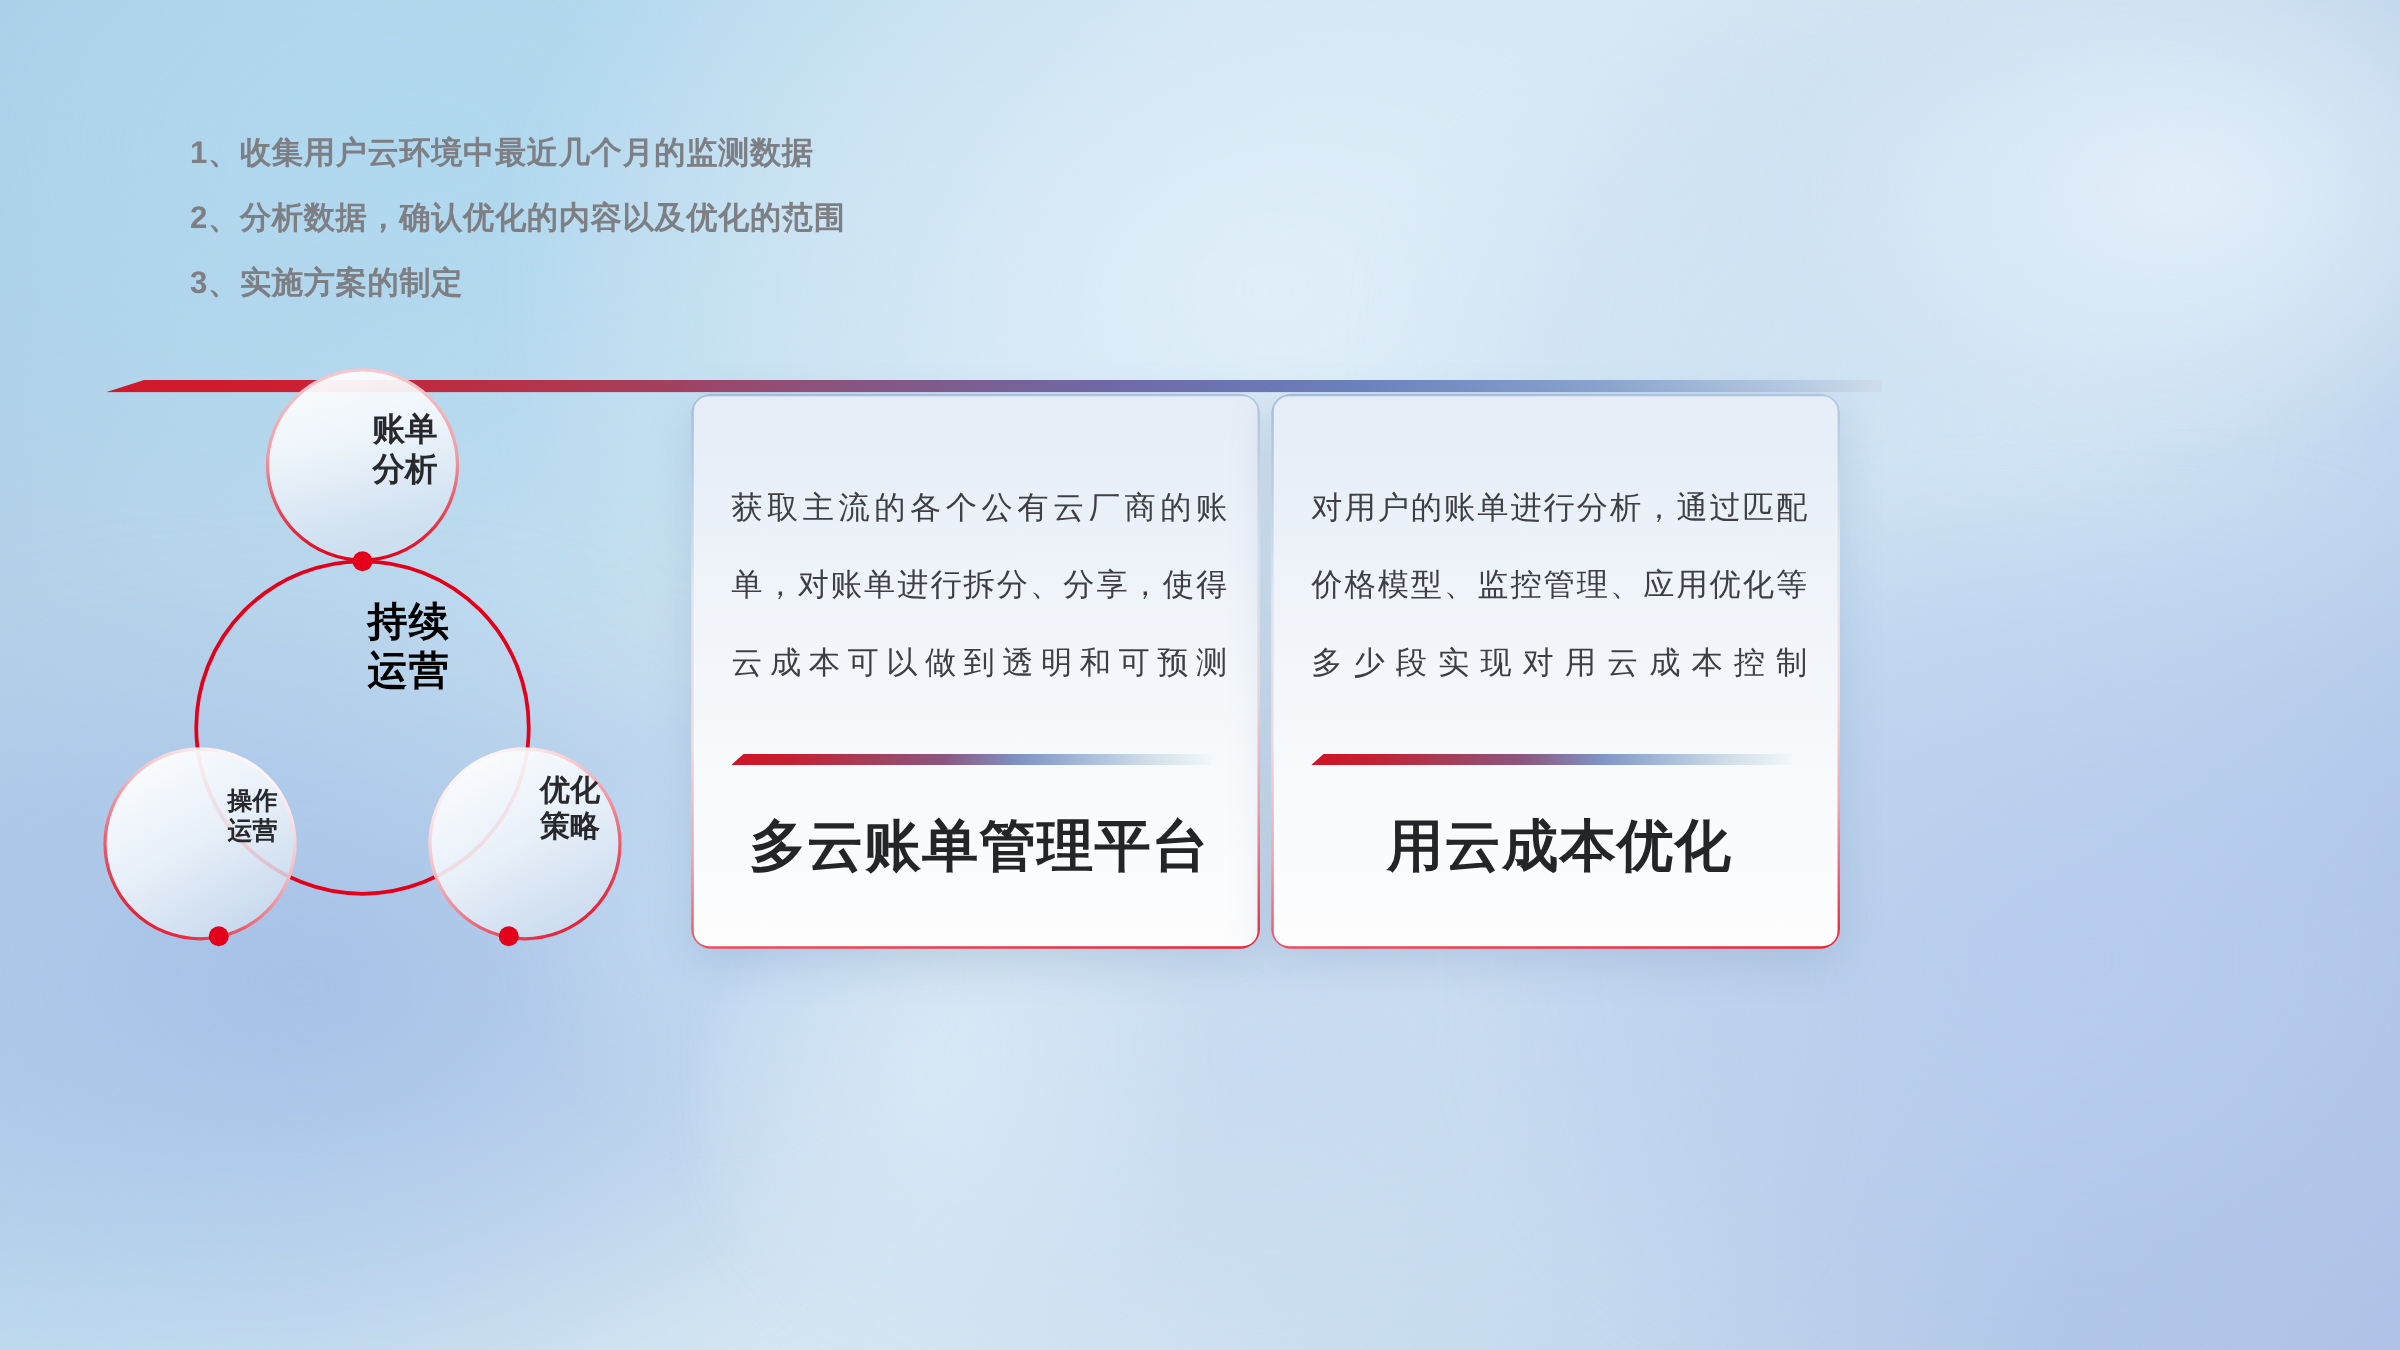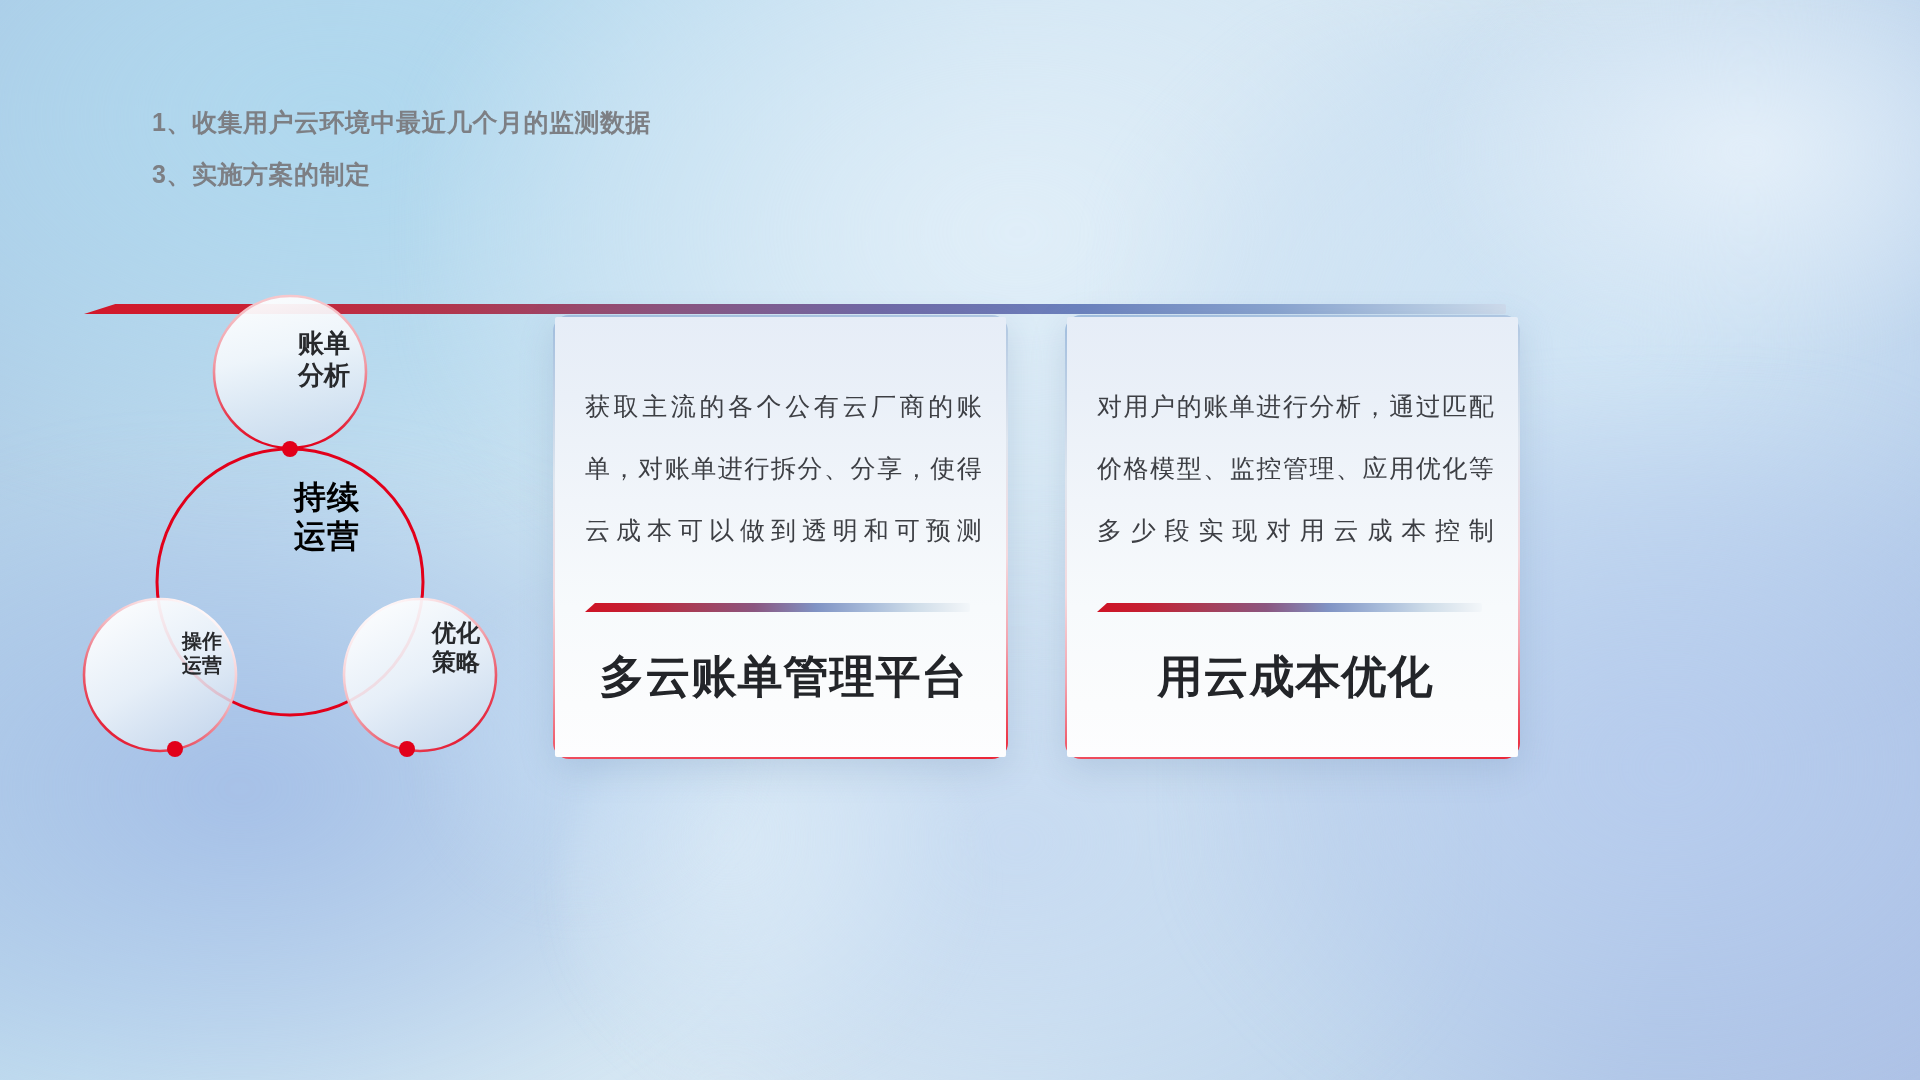--- a/index.html
+++ b/index.html
@@ -123,28 +123,28 @@
     border-radius:16px;
     z-index:6;
     padding:2px;
     background:linear-gradient(175deg,
       #9fbcdd 0%, #b9cde4 14%, #dfe6ef 34%, #f4d9de 58%,
       #f3a3ae 76%, #ef5566 90%, #ea2436 100%);
     box-shadow:0 10px 34px rgba(96,126,170,.22);
   }
   .card .card-inner {
     width:100%; height:100%;
-    border-radius:2px;
+    border-radius:12px;
     background:linear-gradient(180deg,
       #e6edf7 0%, #eaf0f8 18%, #f1f5fa 42%, #f7fafc 66%, #fbfcfd 88%, #fdfdfe 100%);
     position:relative;
     overflow:hidden;
   }
   #card-1 { left:553px; top:315px; }
-  #card-2 { left:1065px; top:315px; }
+  #card-2 { left:1017px; top:315px; }
 
   .card-body {
     position:absolute; left:30px; top:58px; right:24px;
     font-size:25px;
     line-height:62px;
     color:#3d3f44;
     letter-spacing:.2px;
     text-align:justify;
     text-align-last:justify;
   }
@@ -177,20 +177,21 @@
   <div class="bg-glow-e"></div>
   <div class="bg-glow-f"></div>
   <div class="bg-glow-g"></div>
   <div class="bg-soft-circle-1"></div>
   <div class="bg-soft-circle-2"></div>
 </div>
 
 <div id="steps-area">
   <div class="step-col left">
     <div class="step-line">1、收集用户云环境中最近几个月的监测数据</div>
+    <div class="step-line">2、分析数据，确认优化的内容以及优化的范围</div>
     <div class="step-line">3、实施方案的制定</div>
   </div>
 </div>
 
 <div id="header-rule">
   <div class="bar"></div>
 </div>
 
 <div id="venn">
   <svg width="460" height="490" viewBox="0 0 460 490">

